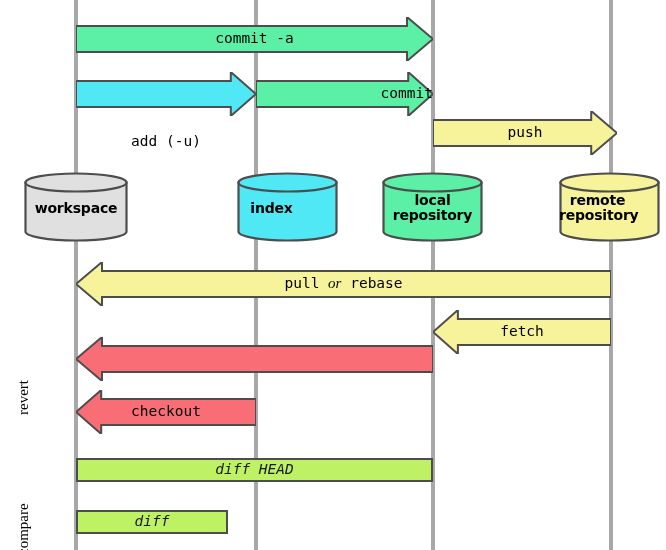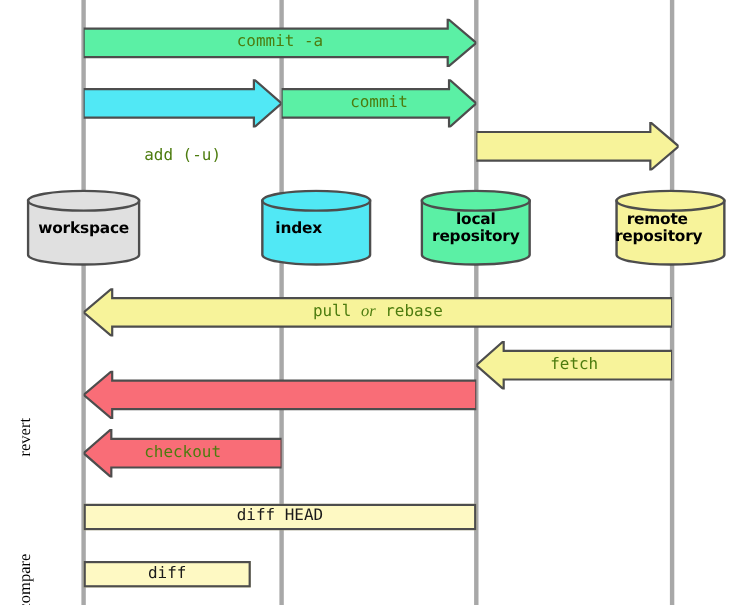--- a/index.html
+++ b/index.html
@@ -53,36 +53,37 @@
     position: absolute;
   }
   .arrow svg { display: block; }
   .arrow-label {
     position: absolute;
     left: 0;
     width: 100%;
     text-align: center;
     font-family: "DejaVu Sans Mono", monospace;
     font-size: 14.5px;
-    color: #4d7c0f;
+    color: #000000;
     white-space: nowrap;
     pointer-events: none;
   }
   .arrow-label .em {
     font-family: "Liberation Serif", serif;
     font-style: italic;
     font-size: 15px;
   }
 
   
   .bar {
     position: absolute;
-    background: #fef9c3;
+    background: #bef264;
     border: 2px solid #4d4d4d;
     box-sizing: border-box;
+    font-style: italic;
   }
   .bar-label {
     position: absolute;
     left: 0;
     width: 100%;
     text-align: center;
     font-family: "DejaVu Sans Mono", monospace;
     font-size: 14.5px;
     color: #1a1a1a;
     white-space: nowrap;
@@ -127,26 +128,27 @@
       <div class="arrow" style="left: 76px; top: 72px; width: 180px; height: 44px;">
         <svg width="180" height="44" viewBox="0 0 180 44">
           <polygon points="0.0,9.0 154.8,9.0 154.8,0.0 180.0,22.0 154.8,44.0 154.8,35.0 0.0,35.0" fill="#51e8f5" stroke="#4d4d4d" stroke-width="2" stroke-linejoin="miter"></polygon>
         </svg>
         <div class="arrow-label" style="top: 13px; margin-top: 48px;">add (-u)</div>
       </div>
       <div class="arrow" style="left: 256px; top: 72px; width: 177px; height: 44px;">
         <svg width="177" height="44" viewBox="0 0 177 44">
           <polygon points="0.0,9.0 152.2,9.0 152.2,0.0 177.0,22.0 152.2,44.0 152.2,35.0 0.0,35.0" fill="#5bf0a5" stroke="#4d4d4d" stroke-width="2" stroke-linejoin="miter"></polygon>
         </svg>
-        <div class="arrow-label" style="top: 13px;">commit</div>
+        <div class="arrow-label" style="top: 13px; text-align: right;">commit</div>
       </div>
       <div class="arrow" style="left: 433px; top: 111px; width: 184px; height: 44px;">
         <svg width="184" height="44" viewBox="0 0 184 44">
           <polygon points="0.0,9.0 158.2,9.0 158.2,0.0 184.0,22.0 158.2,44.0 158.2,35.0 0.0,35.0" fill="#f7f39a" stroke="#4d4d4d" stroke-width="2" stroke-linejoin="miter"></polygon>
         </svg>
+        <div class="arrow-label" style="top: 13px;">push</div>
       </div>
       <div class="arrow" style="left: 76px; top: 262px; width: 535px; height: 44px;">
         <svg width="535" height="44" viewBox="0 0 535 44">
           <polygon points="535.0,9.0 26.0,9.0 26.0,0.0 0.0,22.0 26.0,44.0 26.0,35.0 535.0,35.0" fill="#f7f39a" stroke="#4d4d4d" stroke-width="2" stroke-linejoin="miter"></polygon>
         </svg>
         <div class="arrow-label" style="top: 13px;">pull <span class="em">or</span> rebase</div>
       </div>
       <div class="arrow" style="left: 433px; top: 310px; width: 178px; height: 44px;">
         <svg width="178" height="44" viewBox="0 0 178 44">
           <polygon points="178.0,9.0 24.9,9.0 24.9,0.0 0.0,22.0 24.9,44.0 24.9,35.0 178.0,35.0" fill="#f7f39a" stroke="#4d4d4d" stroke-width="2" stroke-linejoin="miter"></polygon>

